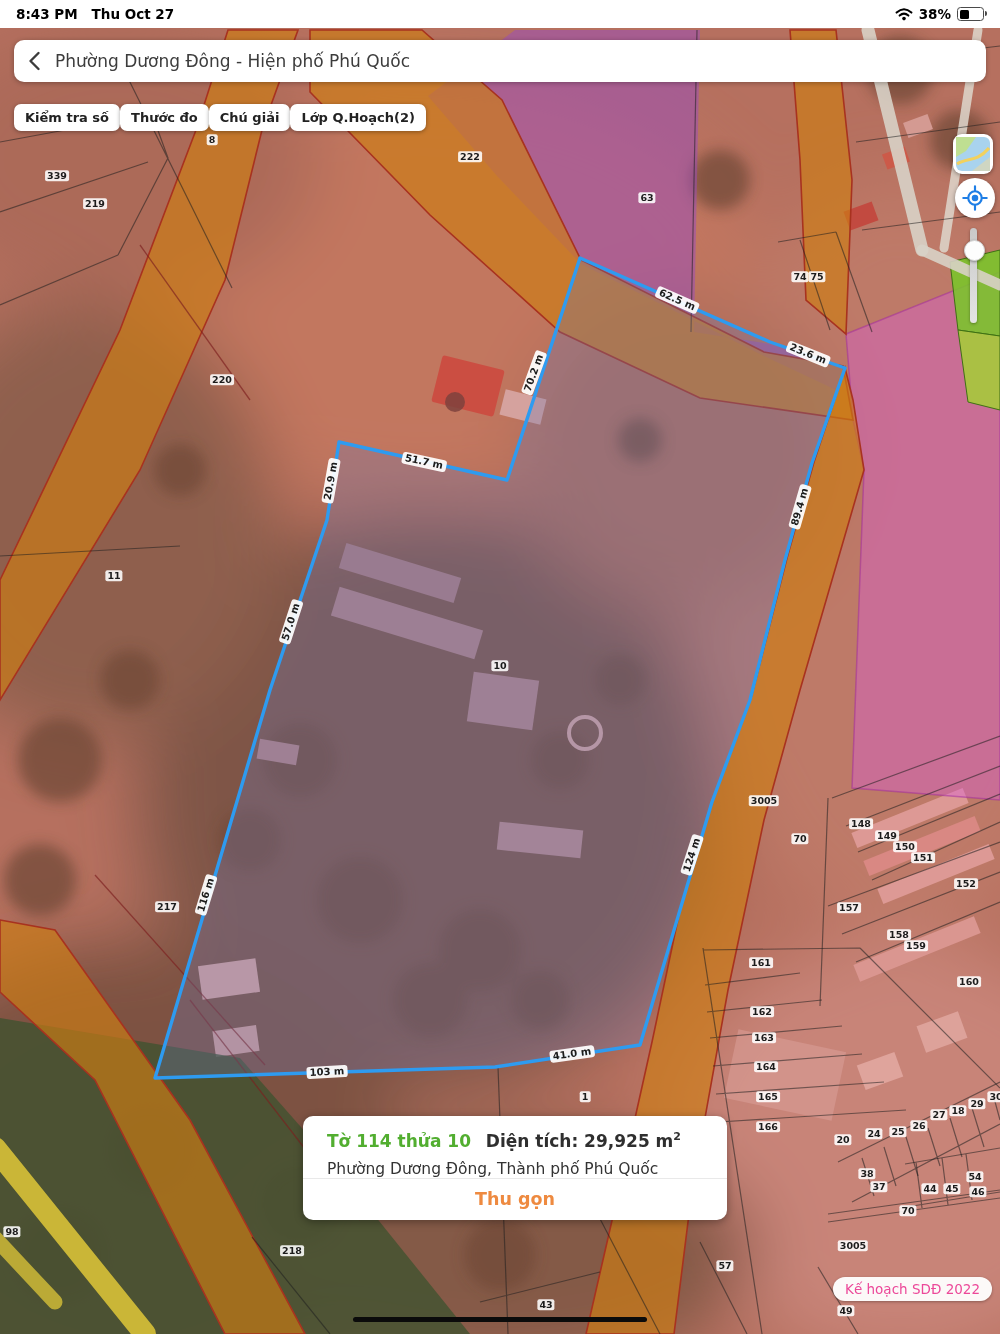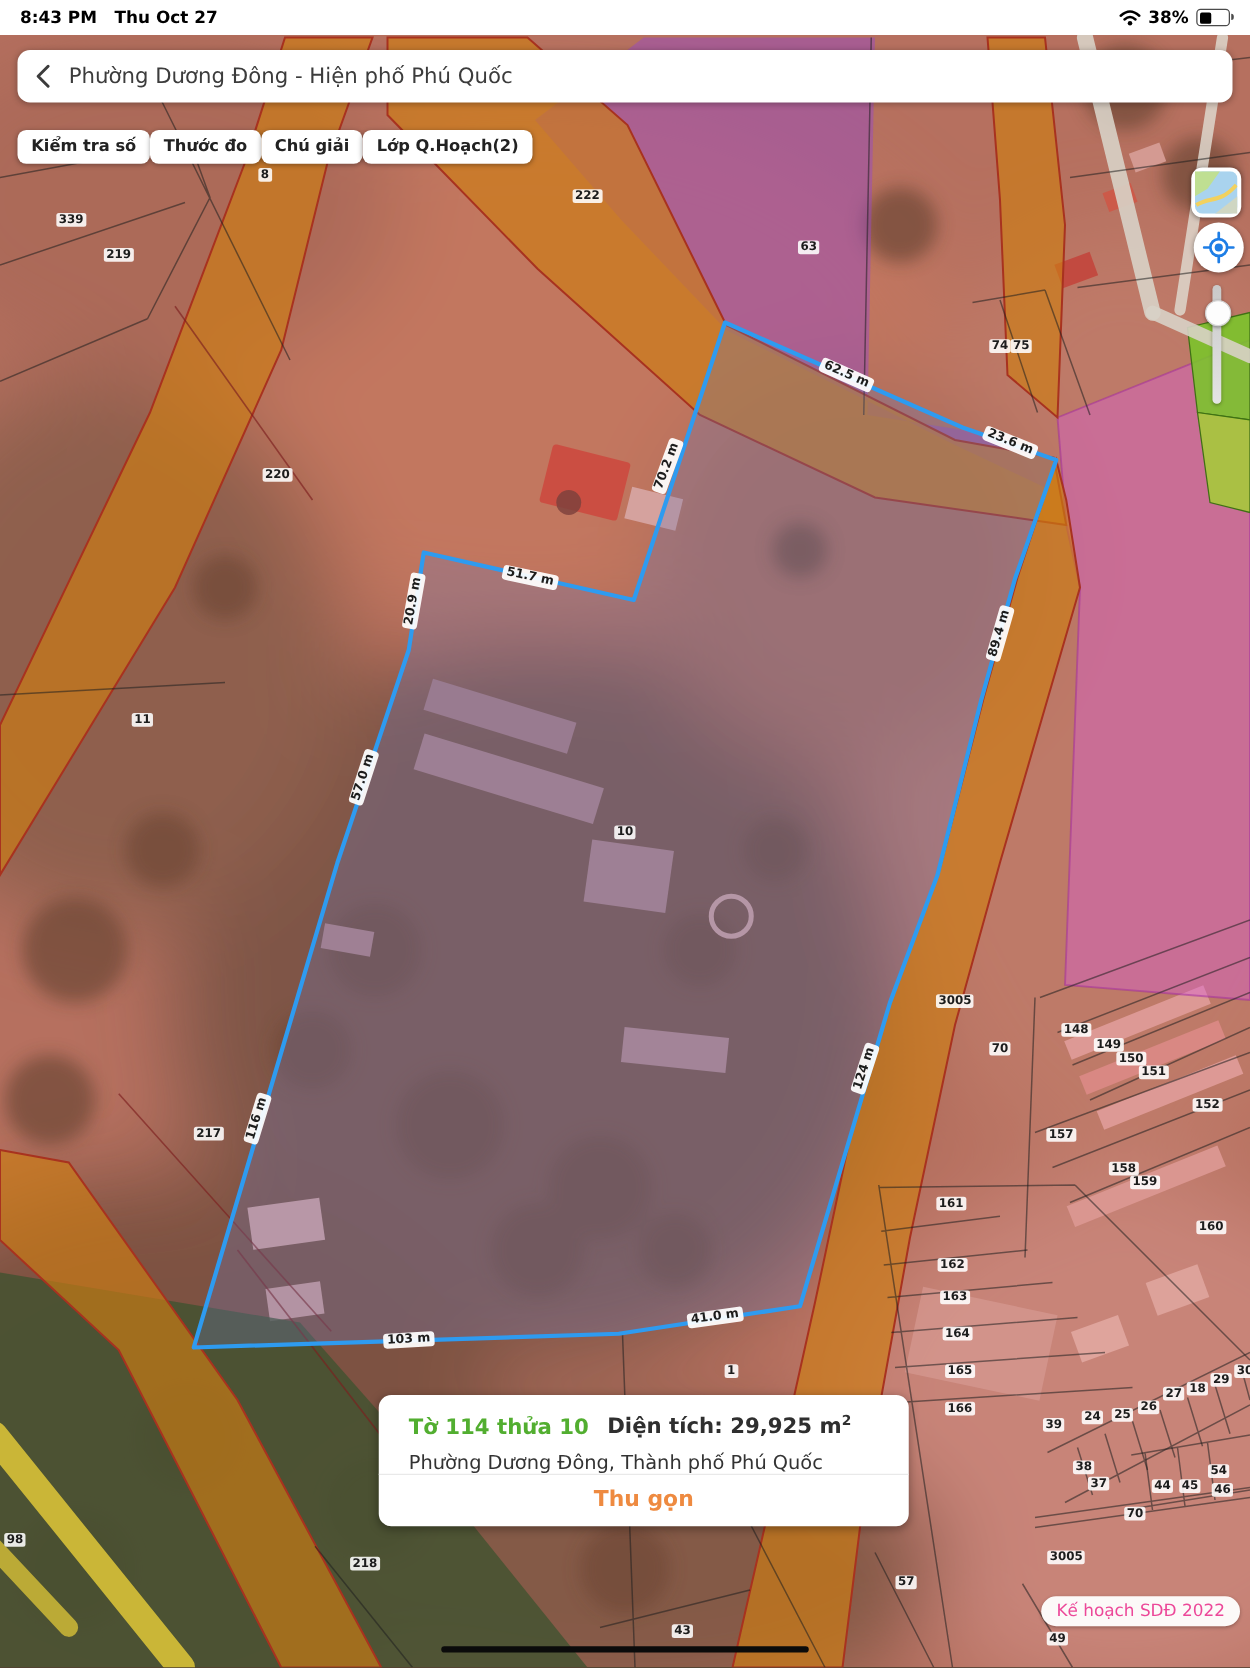--- a/index.html
+++ b/index.html
@@ -199,21 +199,21 @@
         <div class="plabel" style="left: 899px; top: 935px; transform: translate(-50%, -50%) rotate(0deg);">158</div>
         <div class="plabel" style="left: 916px; top: 946px; transform: translate(-50%, -50%) rotate(0deg);">159</div>
         <div class="plabel" style="left: 969px; top: 982px; transform: translate(-50%, -50%) rotate(0deg);">160</div>
         <div class="plabel" style="left: 761px; top: 963px; transform: translate(-50%, -50%) rotate(0deg);">161</div>
         <div class="plabel" style="left: 762px; top: 1012px; transform: translate(-50%, -50%) rotate(0deg);">162</div>
         <div class="plabel" style="left: 764px; top: 1038px; transform: translate(-50%, -50%) rotate(0deg);">163</div>
         <div class="plabel" style="left: 766px; top: 1067px; transform: translate(-50%, -50%) rotate(0deg);">164</div>
         <div class="plabel" style="left: 768px; top: 1097px; transform: translate(-50%, -50%) rotate(0deg);">165</div>
         <div class="plabel" style="left: 768px; top: 1127px; transform: translate(-50%, -50%) rotate(0deg);">166</div>
         <div class="plabel" style="left: 585px; top: 1097px; transform: translate(-50%, -50%) rotate(0deg);">1</div>
-        <div class="plabel" style="left: 843px; top: 1140px; transform: translate(-50%, -50%) rotate(0deg);">39</div>
+        <div class="plabel" style="left: 843px; top: 1140px; transform: translate(-50%, -50%) rotate(0deg);">20</div>
         <div class="plabel" style="left: 874px; top: 1134px; transform: translate(-50%, -50%) rotate(0deg);">24</div>
         <div class="plabel" style="left: 898px; top: 1132px; transform: translate(-50%, -50%) rotate(0deg);">25</div>
         <div class="plabel" style="left: 919px; top: 1126px; transform: translate(-50%, -50%) rotate(0deg);">26</div>
         <div class="plabel" style="left: 939px; top: 1115px; transform: translate(-50%, -50%) rotate(0deg);">27</div>
         <div class="plabel" style="left: 958px; top: 1111px; transform: translate(-50%, -50%) rotate(0deg);">18</div>
         <div class="plabel" style="left: 977px; top: 1104px; transform: translate(-50%, -50%) rotate(0deg);">29</div>
         <div class="plabel" style="left: 996px; top: 1097px; transform: translate(-50%, -50%) rotate(0deg);">30</div>
         <div class="plabel" style="left: 867px; top: 1174px; transform: translate(-50%, -50%) rotate(0deg);">38</div>
         <div class="plabel" style="left: 879px; top: 1187px; transform: translate(-50%, -50%) rotate(0deg);">37</div>
         <div class="plabel" style="left: 930px; top: 1189px; transform: translate(-50%, -50%) rotate(0deg);">44</div>

